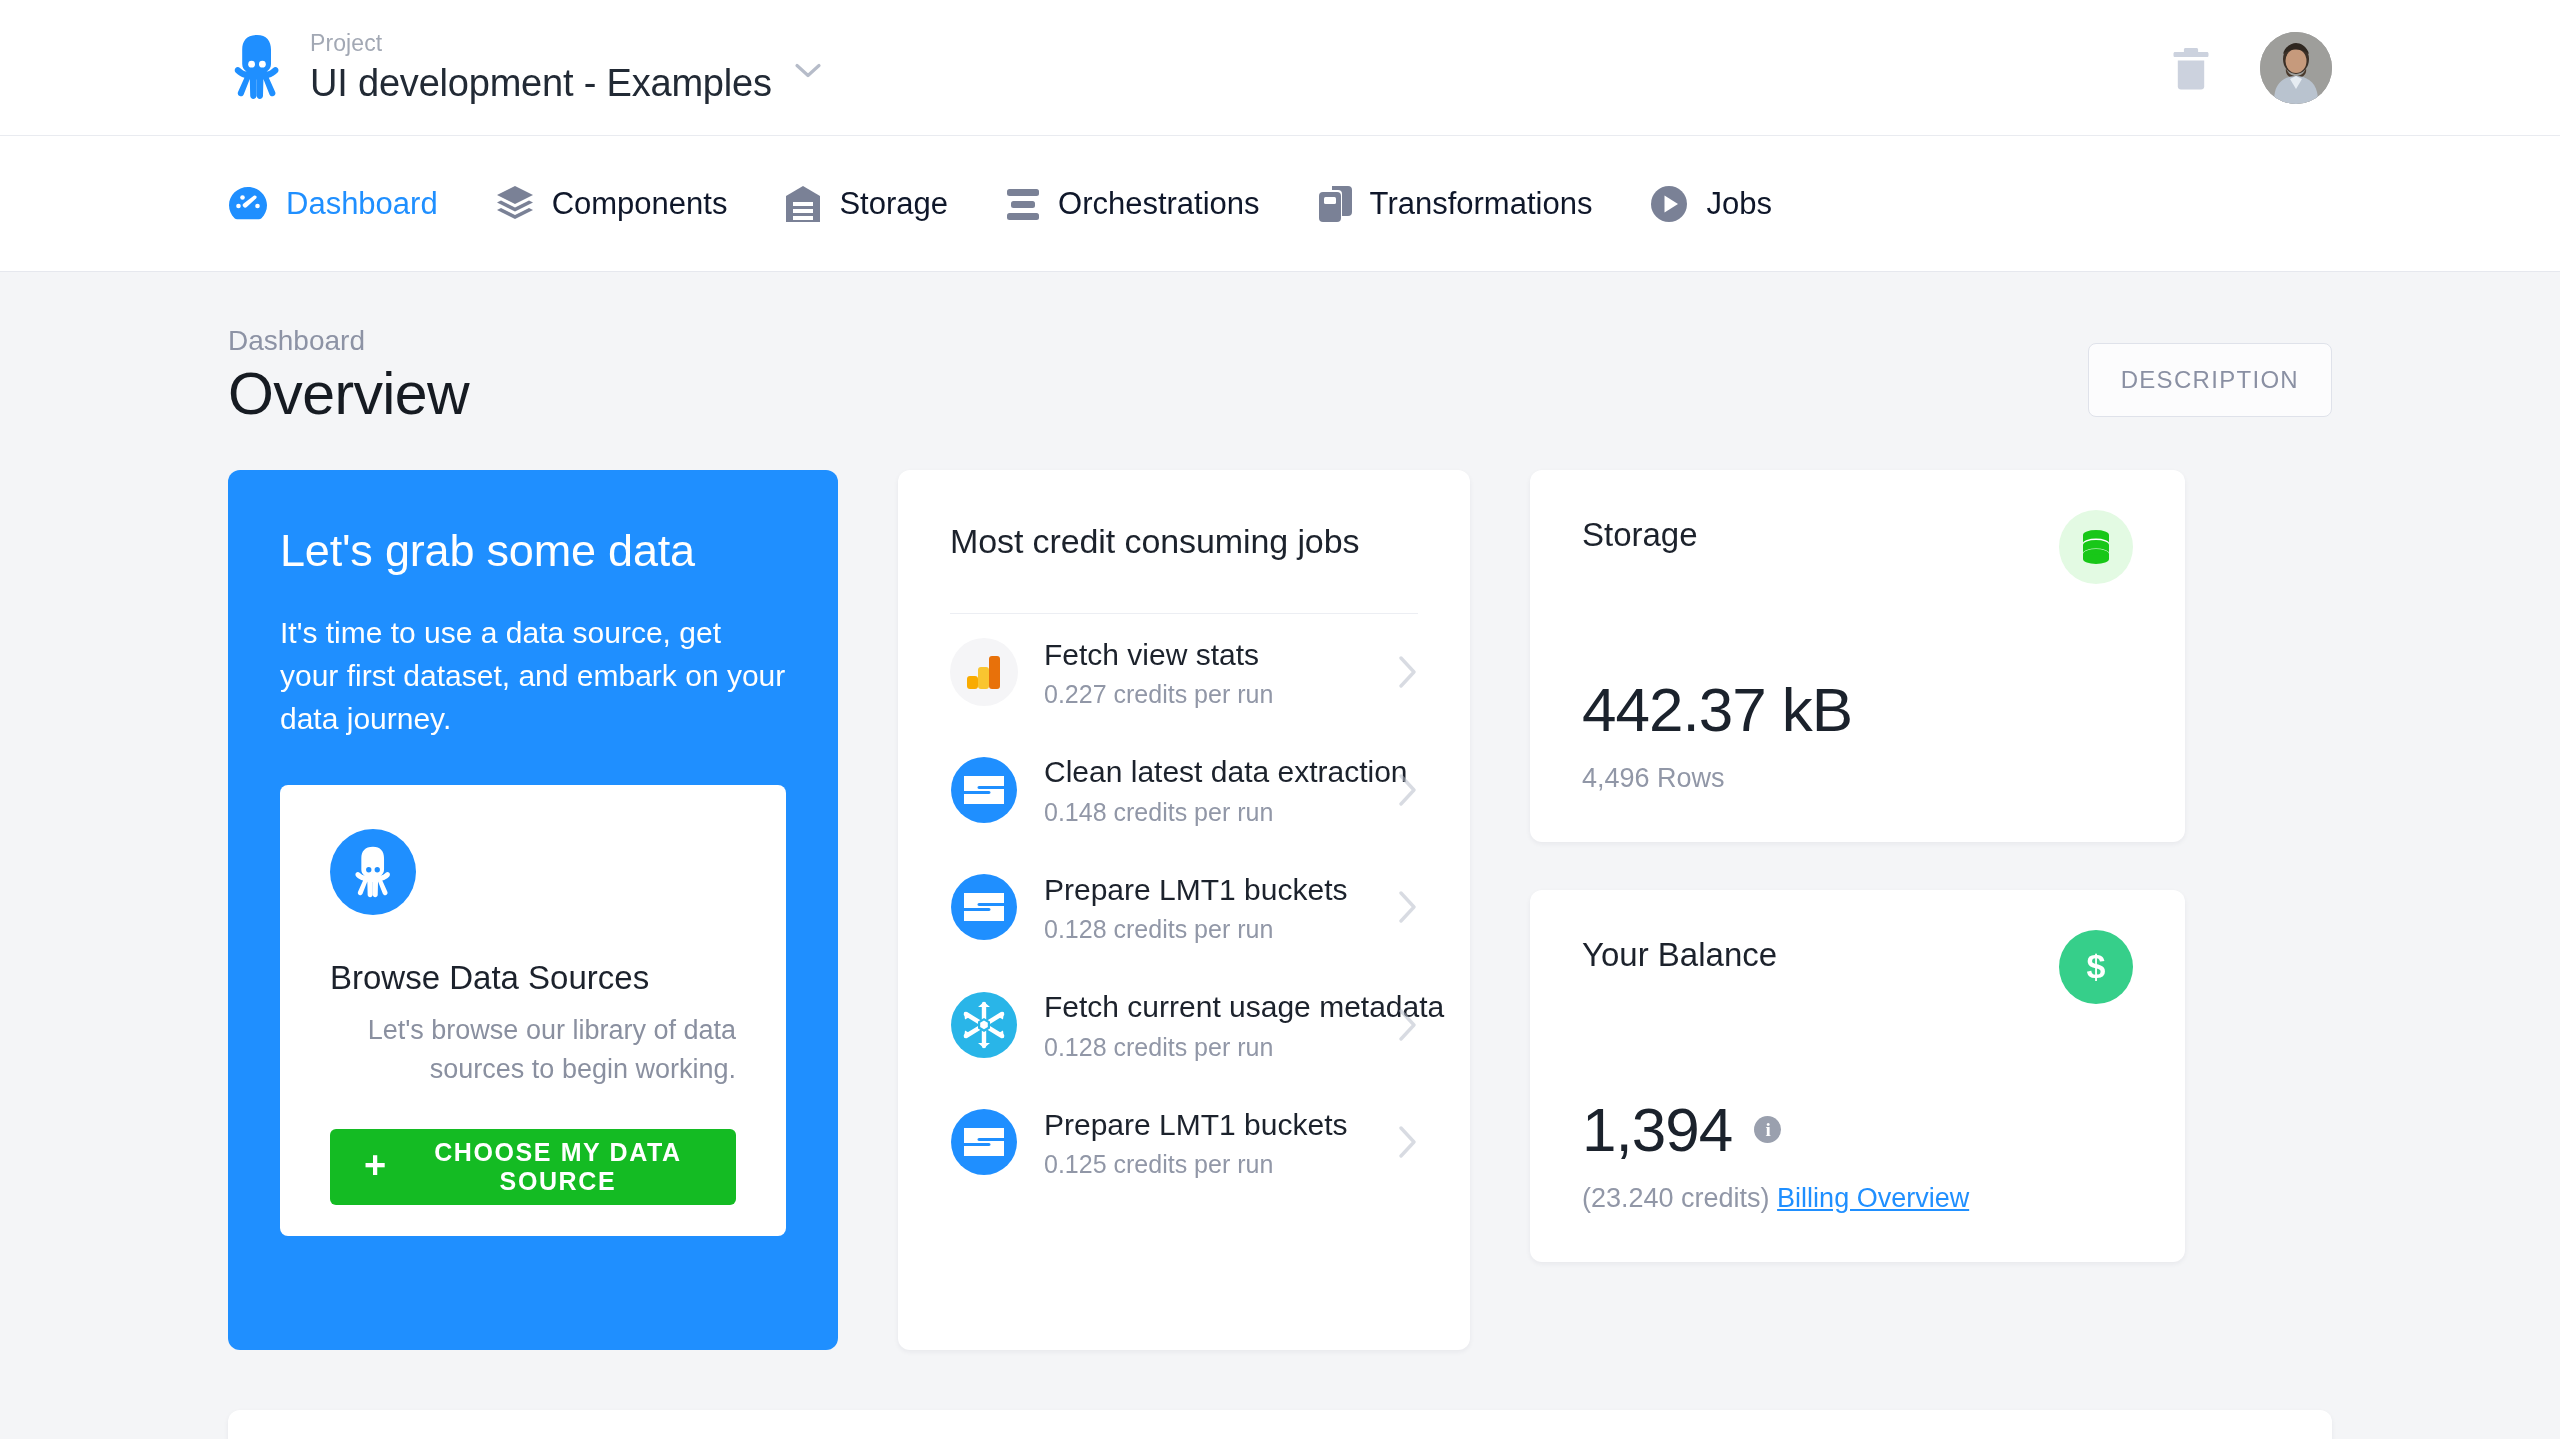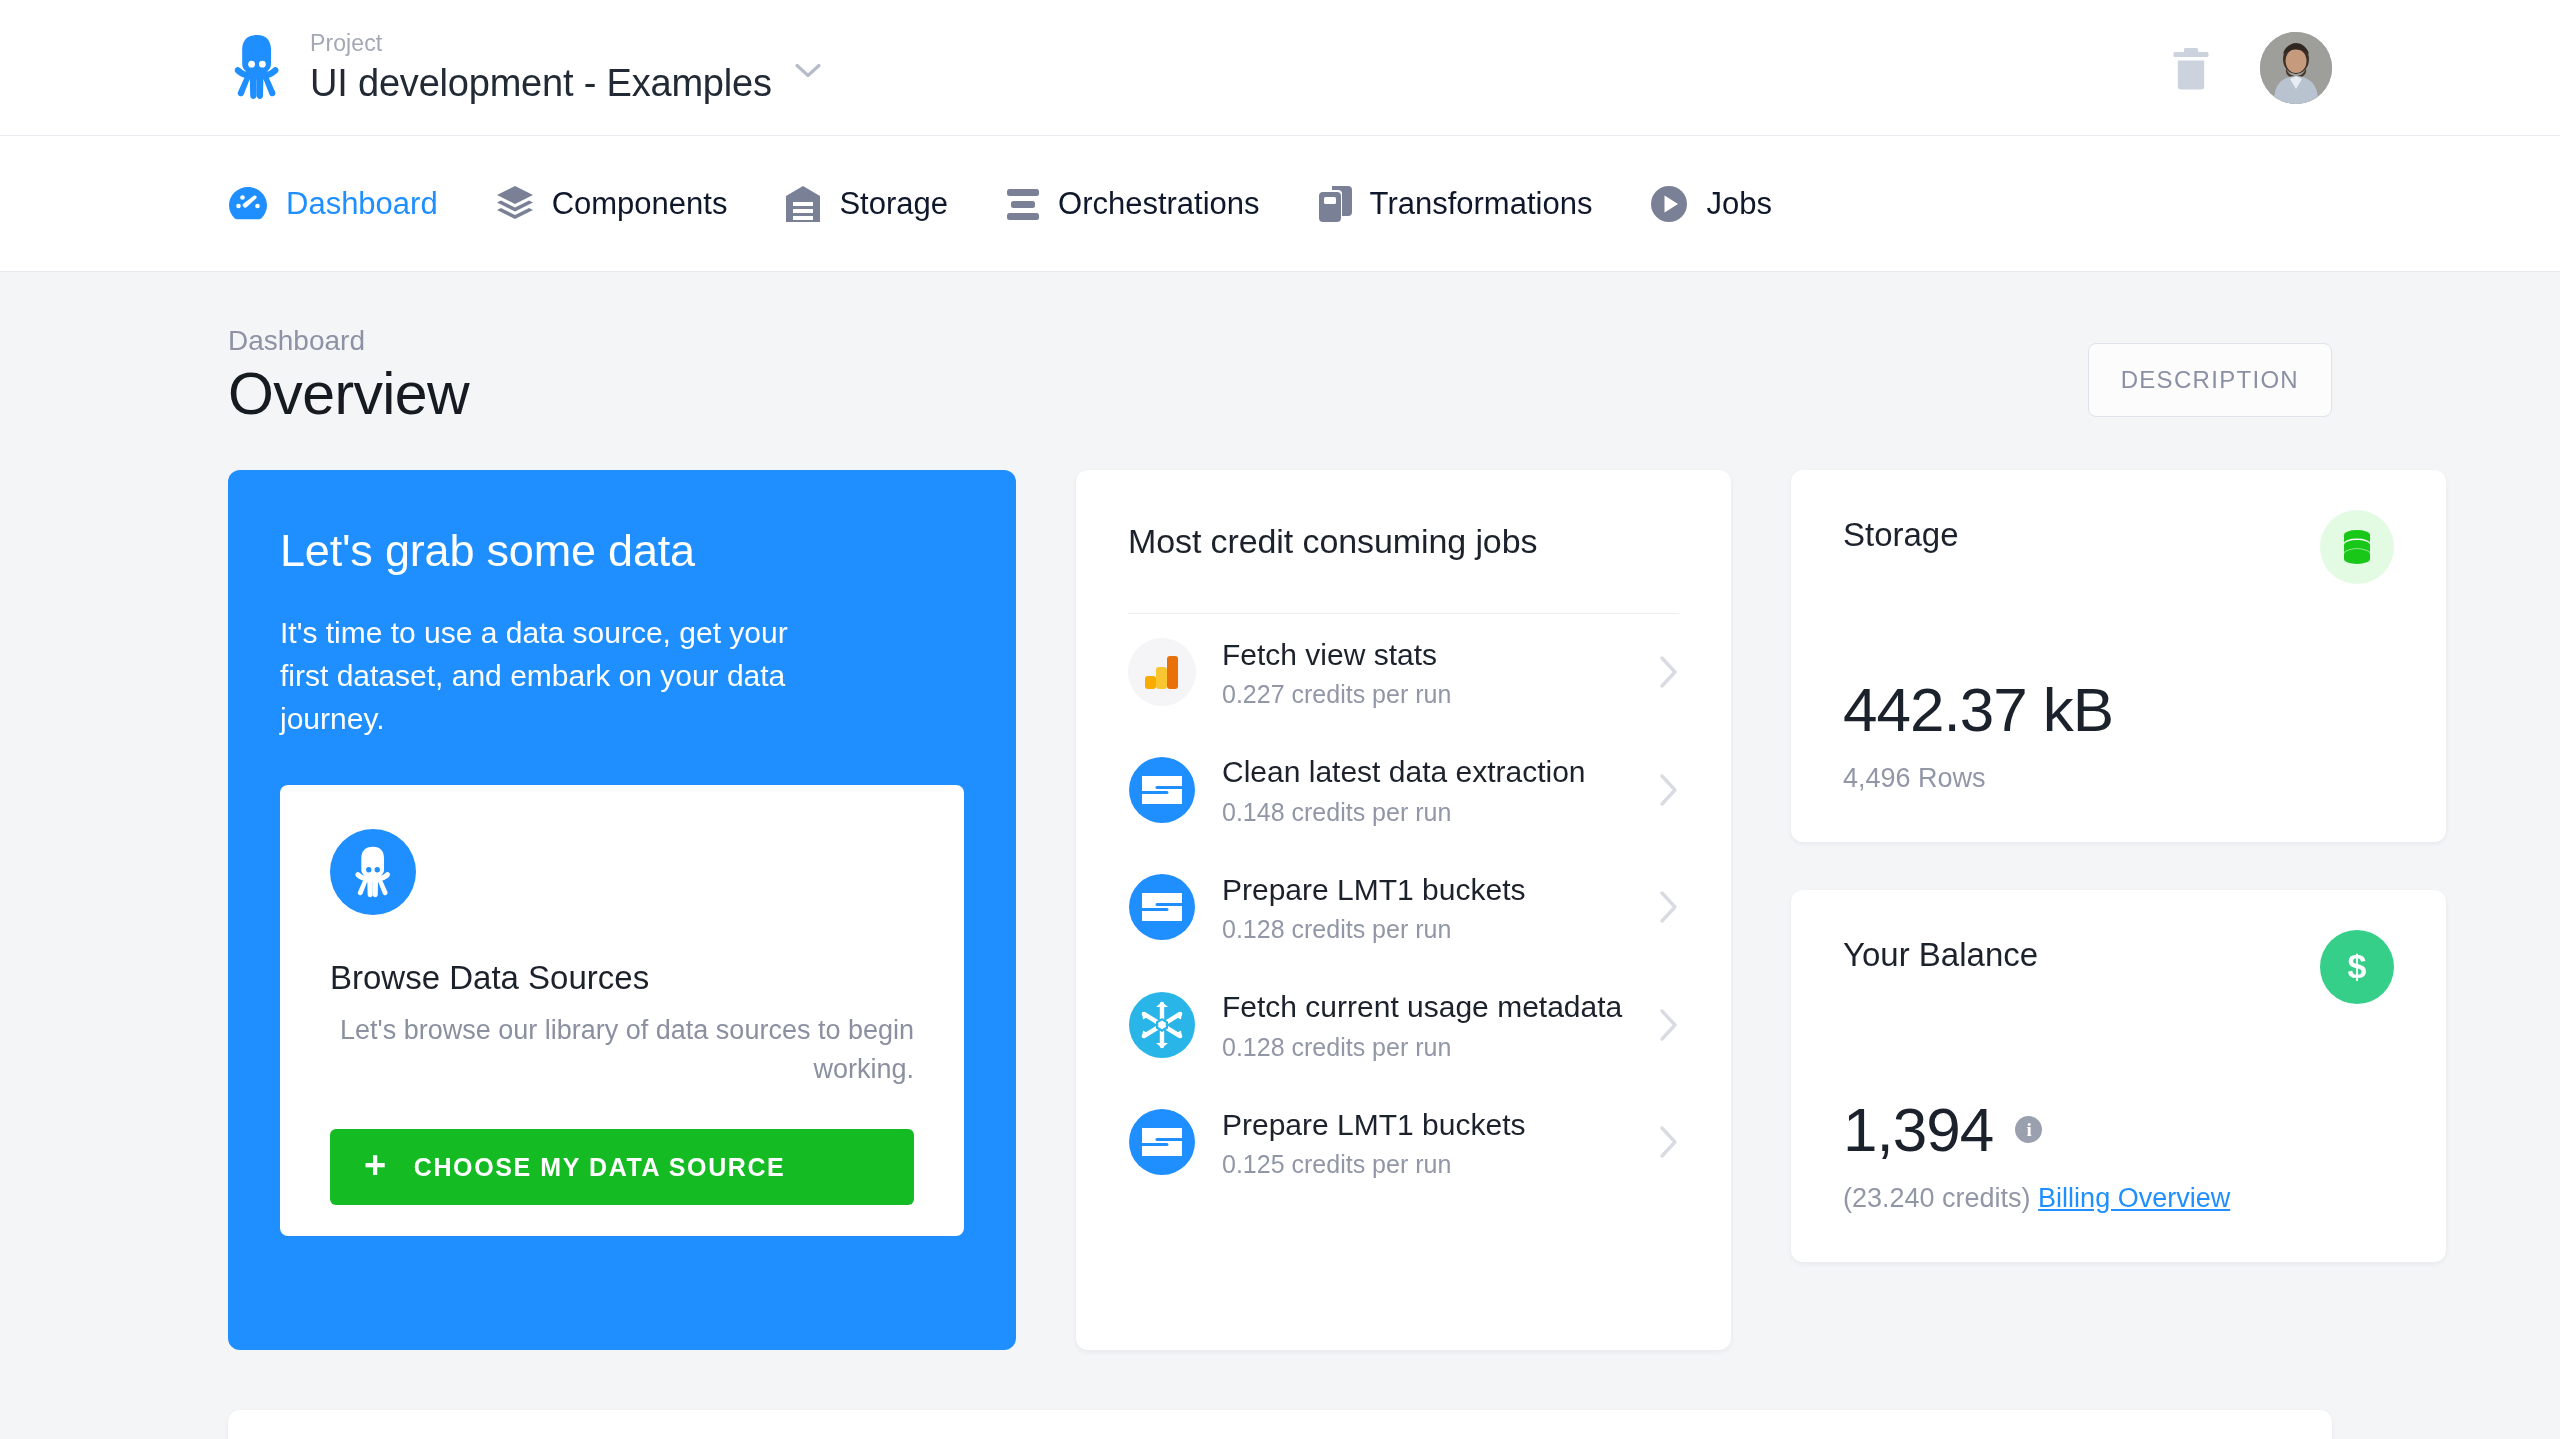--- a/index.html
+++ b/index.html
@@ -113,22 +113,22 @@
     cursor: pointer;
   }
 
   
   .grid {
     display: flex;
     gap: 60px;
     margin-top: 43px;
     align-items: flex-start;
   }
-  .col-left  { width: 788px; flex: none; }
-  .col-mid   { width: 655px; flex: none; }
+  .col-left  { width: 610px; flex: none; }
+  .col-mid   { width: 572px; flex: none; }
   .col-right { width: 655px; flex: none; }
 
   .card {
     background: #ffffff;
     border-radius: 12px;
     box-shadow: 0 2px 5px rgba(30,40,70,.06);
   }
 
   
   .promo {

